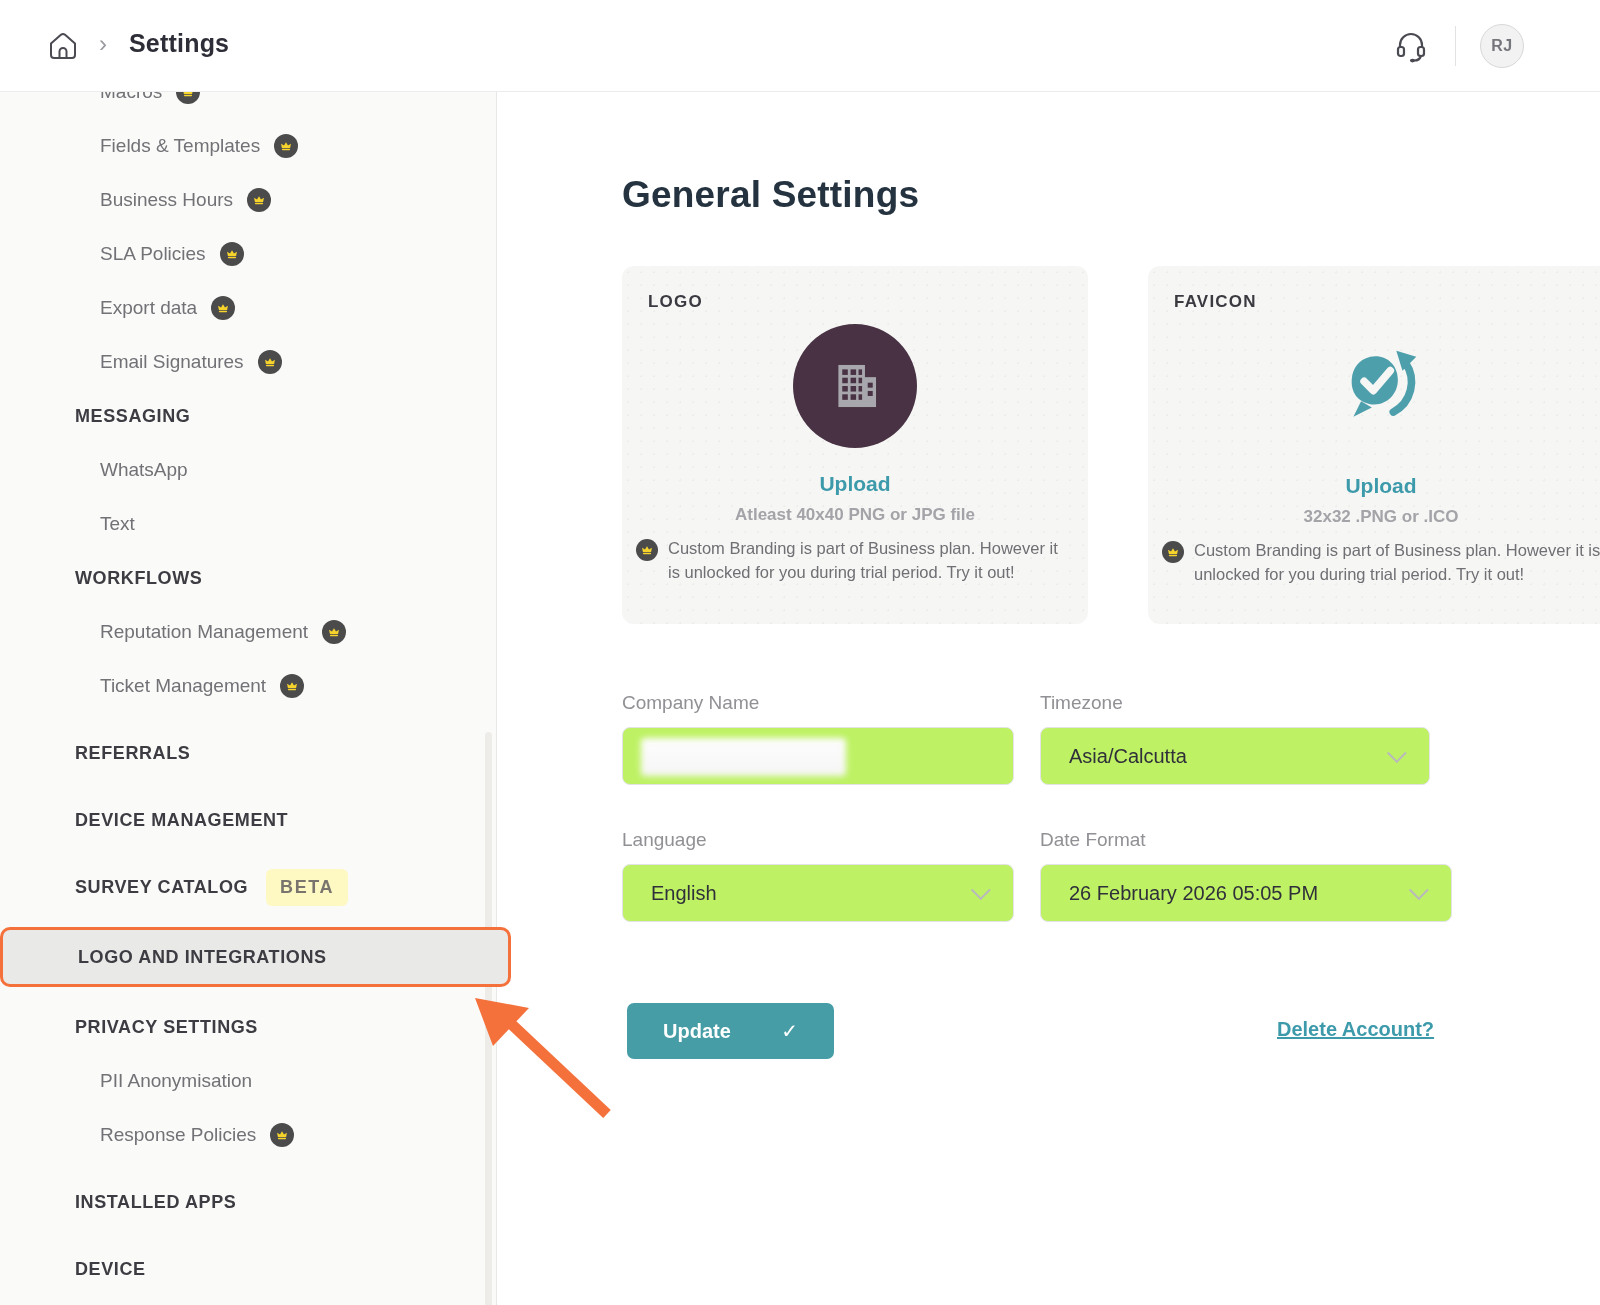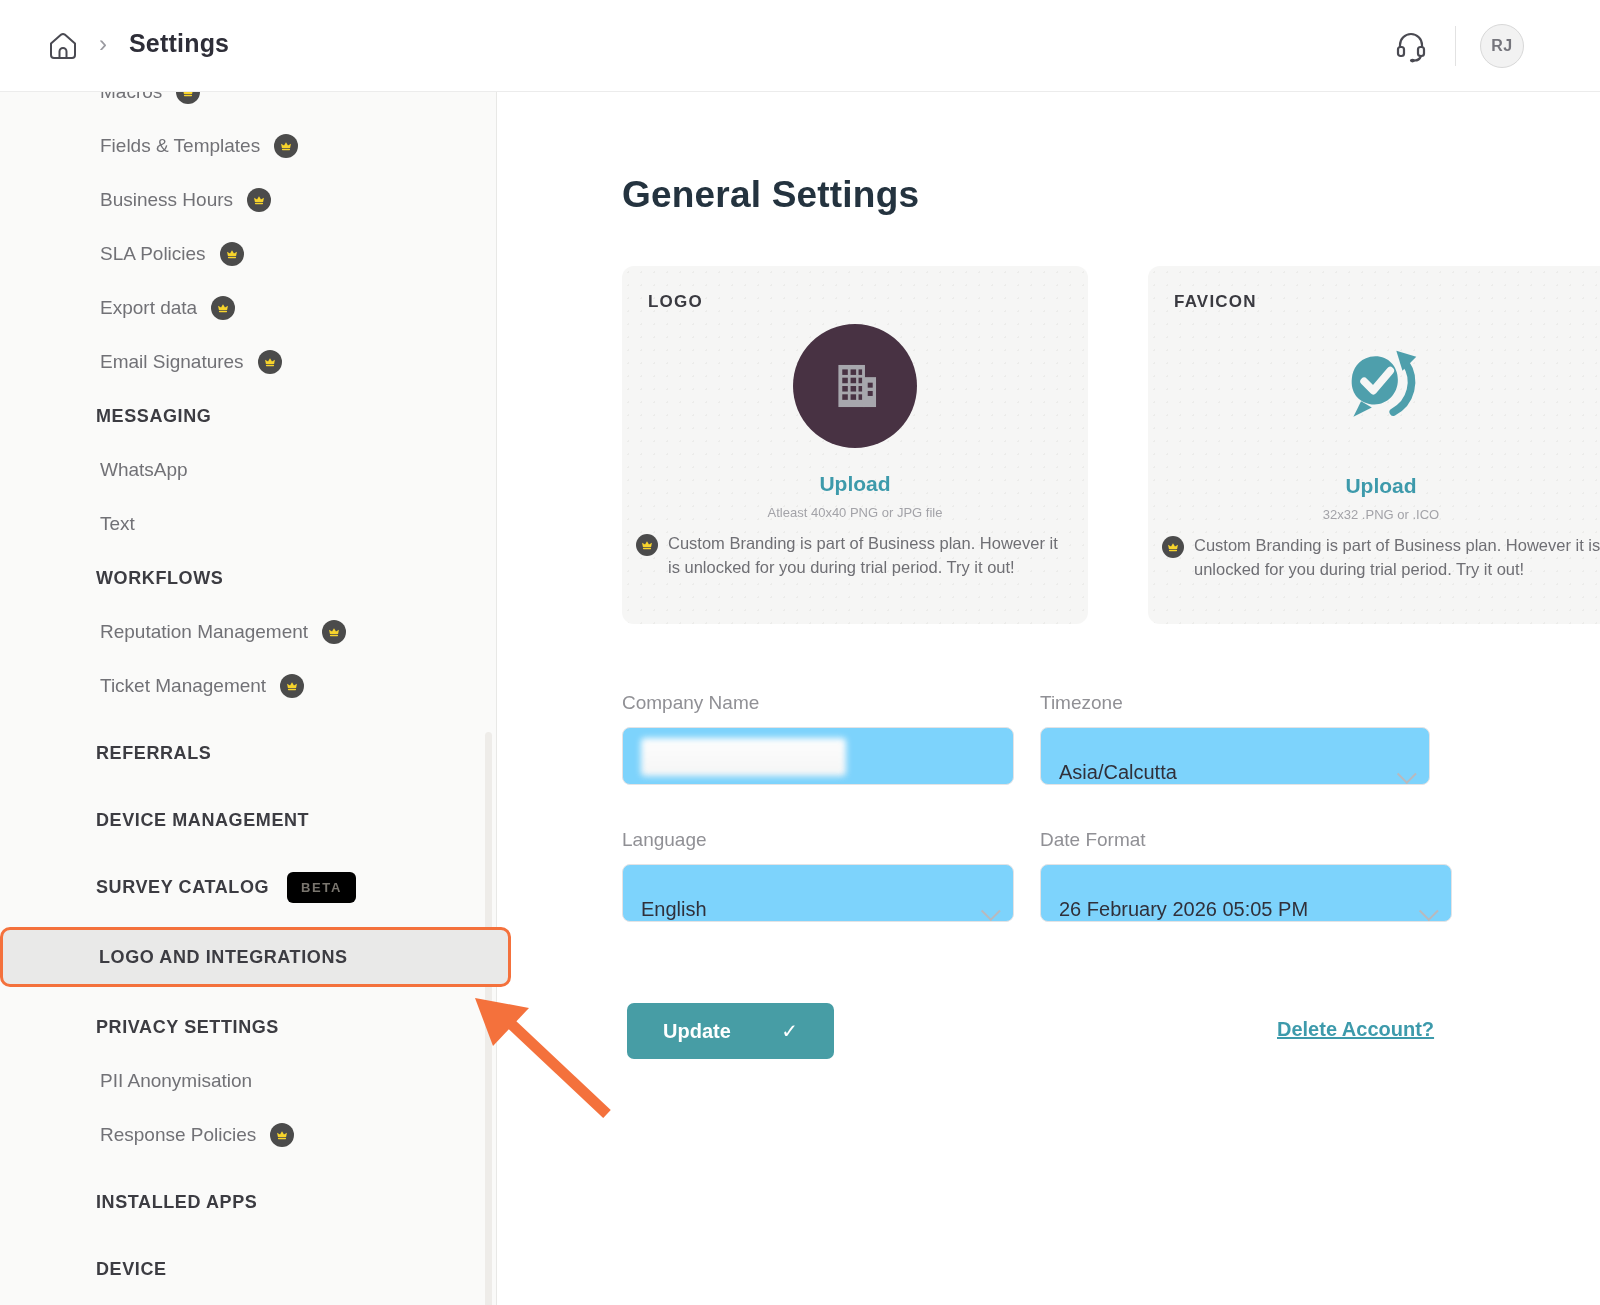--- a/index.html
+++ b/index.html
@@ -17,29 +17,29 @@
   .hdr-divider { position:absolute; left:1455px; top:26px; width:1px; height:40px; background:#e2e2e2; }
   .avatar { position:absolute; left:1480px; top:24px; width:44px; height:44px; border-radius:50%;
             background:#f2f2f2; border:1px solid #d8d8d8; display:flex; align-items:center; justify-content:center;
             font-size:16px; font-weight:700; color:#75757c; cursor:pointer; letter-spacing:.5px; }
 
   
   .sidebar { position:absolute; left:0; top:92px; width:497px; height:1213px; background:#fafaf9;
              border-right:1px solid #e8e8e6; z-index:5; }
   .srow { height:54px; display:flex; align-items:center; white-space:nowrap; cursor:pointer; }
   .srow.itm { padding-left:100px; font-size:19px; color:#717176; }
-  .srow.sec { padding-left:96px; font-size:18px; font-weight:700; letter-spacing:.6px; color:#3c3c42; }
+  .srow.sec { padding-left:75px; font-size:18px; font-weight:700; letter-spacing:.6px; color:#3c3c42; }
   .srow.clip { margin-top:-27px; }
   .srow.gap  { margin-top:13px; }
   .srow.hl   { position:relative; width:511px; height:60px; background:#e9e9e8;
                border:3px solid #f4713c; border-radius:10px; z-index:6; }
   .crown-badge { width:24px; height:24px; border-radius:50%; background:#4b4b4b; margin-left:14px;
                  display:inline-flex; align-items:center; justify-content:center; flex:none; }
   .crown-badge svg { width:14px; height:14px; }
-  .beta-badge { margin-left:18px; background:#000000; color:#79756e; font-size:13px; font-weight:700;
+  .beta-badge { margin-left:18px; background:#fef9c3; color:#79756e; font-size:18px; font-weight:700;
                 letter-spacing:1.6px; padding:8px 14px; border-radius:6px; }
   .scrollthumb { position:absolute; right:4px; top:640px; width:7px; height:600px; border-radius:4px;
                  background:#eeece9; cursor:pointer; }
 
   
   .page-title { position:absolute; left:622px; top:174px; font-size:37px; font-weight:700; color:#24333f; letter-spacing:.2px; }
 
   .card { position:absolute; top:266px; width:466px; height:358px; background:#f6f6f5; border-radius:12px;
           background-image:radial-gradient(#ececea 1px, transparent 1px); background-size:13px 13px;
           display:flex; flex-direction:column; align-items:center; }
@@ -47,29 +47,29 @@
   .card.favicon { left:1148px; }
   .card-label { align-self:flex-start; margin:26px 0 0 26px; font-size:17px; font-weight:700;
                 letter-spacing:1.2px; color:#3a3a40; }
   .logo-circle { width:124px; height:124px; border-radius:50%; background:#483243; margin-top:12px;
                  display:flex; align-items:center; justify-content:center; }
   .logo-circle svg { width:62px; height:62px; }
   .bird-wrap { width:96px; height:96px; margin-top:26px; display:flex; align-items:center; justify-content:center; }
   .bird-wrap svg { width:92px; height:92px; }
   .upload-link { margin-top:24px; font-size:21px; font-weight:700; color:#3d9aab; cursor:pointer; }
   .card.favicon .upload-link { margin-top:40px; }
-  .upload-hint { margin-top:9px; font-size:13px; color:#a3a3a8; }
+  .upload-hint { margin-top:9px; font-size:17px; color:#a3a3a8;font-weight:bold; }
   .card-note { display:flex; align-self:flex-start; margin:12px 0 0 14px; padding-right:10px; }
   .card-note .crown-badge { width:22px; height:22px; margin:2px 10px 0 0; }
   .card-note p { font-size:16.5px; line-height:1.45; color:#6f6f74; max-width:392px; }
   .card.favicon .card-note p { max-width:420px; }
 
   .fld-label { position:absolute; font-size:19px; color:#909095; }
-  .fld-box { position:absolute; height:58px; background:#7dd3fc; border:1px solid #e3e3e5; border-radius:8px;
-             display:flex; align-items:flex-end; padding:0 18px; font-size:20px; color:#30303a; }
+  .fld-box { position:absolute; height:58px; background:#bef264; border:1px solid #e3e3e5; border-radius:8px;
+             display:flex; align-items:center; padding:0 28px; font-size:20px; color:#30303a; }
   .fld-box.select { cursor:pointer; justify-content:space-between; }
   .chev-down { width:14px; height:14px; border-right:2px solid #b9b9bd; border-bottom:2px solid #b9b9bd;
                transform:rotate(45deg) translateY(-4px); flex:none; }
   .redacted { position:absolute; left:18px; top:10px; width:205px; height:38px; border-radius:4px;
               background:linear-gradient(#fdfdfd,#f6f6f6); filter:blur(3px); }
 
   .update-btn { position:absolute; left:627px; top:1003px; width:207px; height:56px; background:#479da5;
                 border:none; border-radius:7px; color:#ffffff; font-size:20px; font-weight:700;
                 font-family:inherit; display:flex; align-items:center; justify-content:space-between;
                 padding:0 36px; cursor:pointer; }

